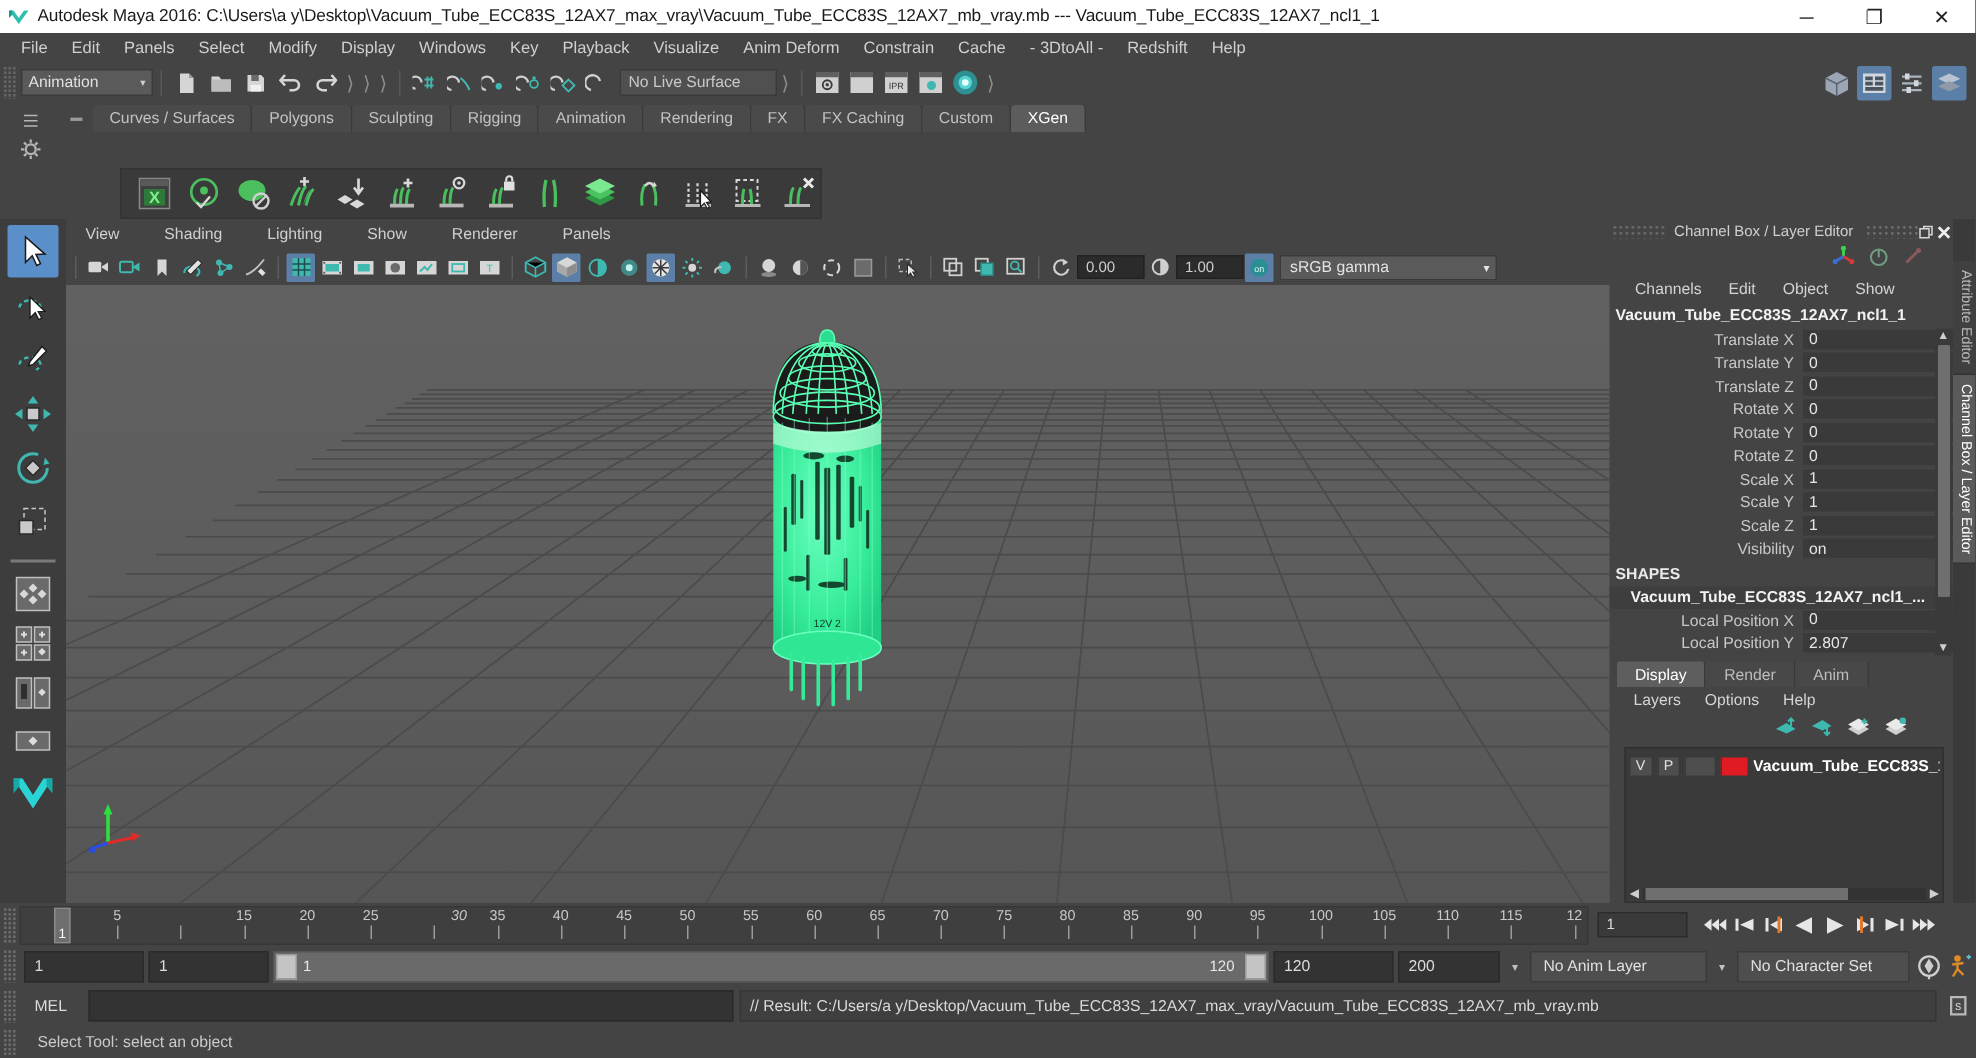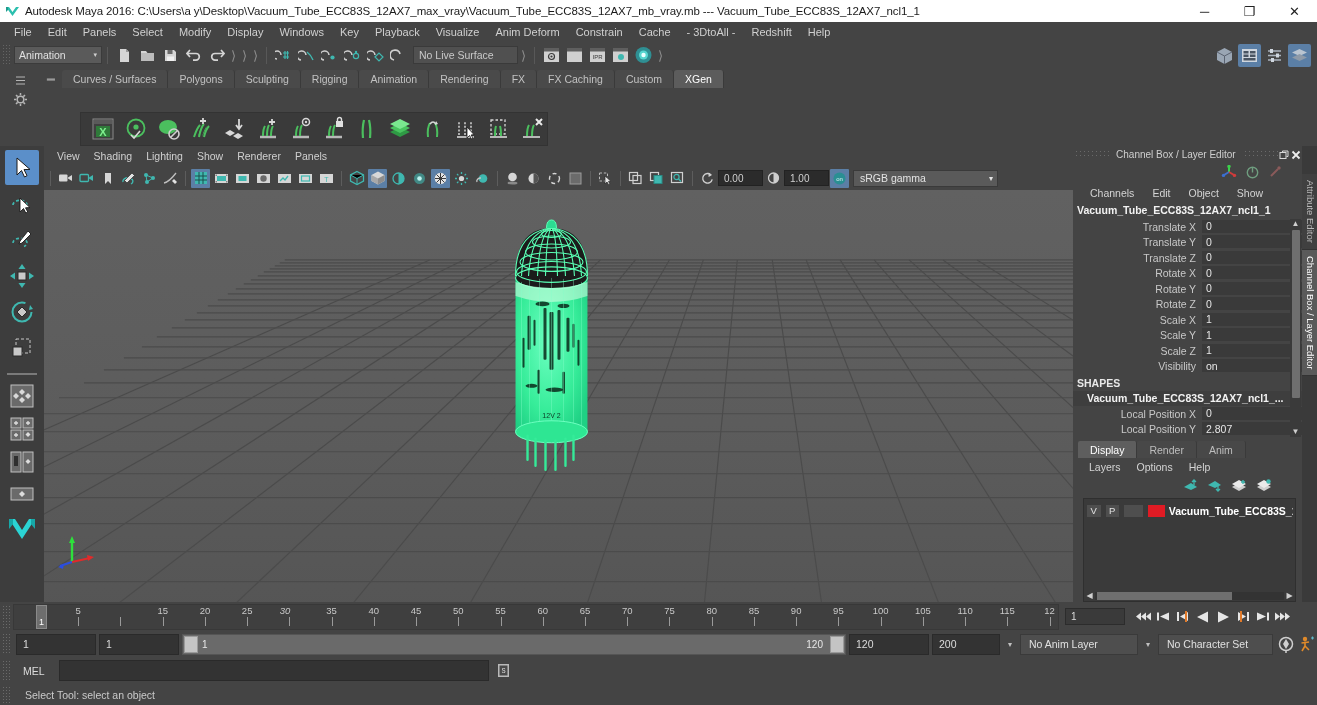--- a/index.html
+++ b/index.html
@@ -97,21 +97,21 @@
   
   .toolbox{ width:44px; flex:0 0 44px; background:#3d3d3d; display:flex; flex-direction:column;
             align-items:center; padding-top:4px; }
   .tb-ico{ width:34px;height:35px; display:flex;align-items:center;justify-content:center; border-radius:2px; margin-bottom:1px;}
   .tb-ico.sel{ background:#5b8fc9; }
   .tb-divider{ width:30px; height:2px; background:#7a7a7a; margin:7px 0 6px 0; }
   .tb-layout{ width:30px;height:30px;display:flex;align-items:center;justify-content:center;margin-bottom:3px;}
 
   
   .vpcol{ flex:1 1 auto; display:flex; flex-direction:column; min-width:0; }
-  .vp-menubar{ height:20px; flex:0 0 20px; background:#444444; display:flex; align-items:center; padding-left:6px;}
+  .vp-menubar{ height:20px; flex:0 0 20px; background:#444444; display:flex; align-items:center; padding-left:6px;gap:16px;}
   .vp-menubar .mi{ padding:2px 7px; font-size:10.5px; color:#d0d0d0; }
   .vp-toolbar{ height:24px; flex:0 0 24px; background:#444444; display:flex; align-items:center; padding-left:2px; }
   .vico{ width:19px;height:19px;flex:0 0 19px;display:flex;align-items:center;justify-content:center;
          margin:0 1px; border-radius:1px;}
   .vico.on{ background:#5b7fa6; }
   .vsep{ width:1px;height:15px;background:#5d5d5d;margin:0 4px;flex:0 0 1px;}
   .numfield{ width:45px;height:16px;background:#2b2b2b;border:1px solid #222;
              display:flex;align-items:center;padding-left:5px;font-size:10px;color:#cfcfcf;}
   .gammabox{ width:145px;height:17px;background:#5a5a5a;border:1px solid #3a3a3a;
              display:flex;align-items:center;padding-left:6px;font-size:10.5px;color:#e3e3e3;margin-left:3px;}
@@ -1266,21 +1266,21 @@
         <div class="tl-num" style="left: 64.2316px;">5</div>
         <div class="tl-tick" style="left: 106.463px;"></div>
         <div class="tl-num" style="left: 102px; margin-top: 44px;">10</div>
         <div class="tl-tick" style="left: 148.695px;"></div>
         <div class="tl-num" style="left: 148.695px;">15</div>
         <div class="tl-tick" style="left: 190.926px;"></div>
         <div class="tl-num" style="left: 190.926px;">20</div>
         <div class="tl-tick" style="left: 233.158px;"></div>
         <div class="tl-num" style="left: 233.158px;">25</div>
         <div class="tl-tick" style="left: 275.39px;"></div>
-        <div class="tl-num" style="left: 271px; font-style: italic;">30</div>
+        <div class="tl-num" style="left: 292px; font-style: italic;">30</div>
         <div class="tl-tick" style="left: 317.621px;"></div>
         <div class="tl-num" style="left: 317.621px;">35</div>
         <div class="tl-tick" style="left: 359.853px;"></div>
         <div class="tl-num" style="left: 359.853px;">40</div>
         <div class="tl-tick" style="left: 402.085px;"></div>
         <div class="tl-num" style="left: 402.085px;">45</div>
         <div class="tl-tick" style="left: 444.316px;"></div>
         <div class="tl-num" style="left: 444.316px;">50</div>
         <div class="tl-tick" style="left: 486.548px;"></div>
         <div class="tl-num" style="left: 486.548px;">55</div>
@@ -1402,20 +1402,21 @@
             <path d="M13.5 1.5 V4.5 M12 3 H15"></path>
           </g>
         </svg>
     </div>
   </div>
 
   <div class="cmdline">
     <div class="cmd-grip"></div>
     <div class="cmd-lbl">MEL</div>
     <div class="cmd-input"></div>
+    <div class="cmd-result">// Result: C:/Users/a y/Desktop/Vacuum_Tube_ECC83S_12AX7_max_vray/Vacuum_Tube_ECC83S_12AX7_mb_vray.mb</div>
     <div class="cmd-btn">
       <svg width="15" height="15" viewBox="0 0 15 15">
           <rect x="2" y="1" width="11" height="13" fill="#b9b9b9"></rect>
           <rect x="3.5" y="2.5" width="8" height="10" fill="#4a4a4a"></rect>
           <text x="7.5" y="10" font-size="7" text-anchor="middle" fill="#dcdcdc" font-family="Liberation Mono">S</text>
         </svg>
     </div>
   </div>
 
   <div class="helpline">

